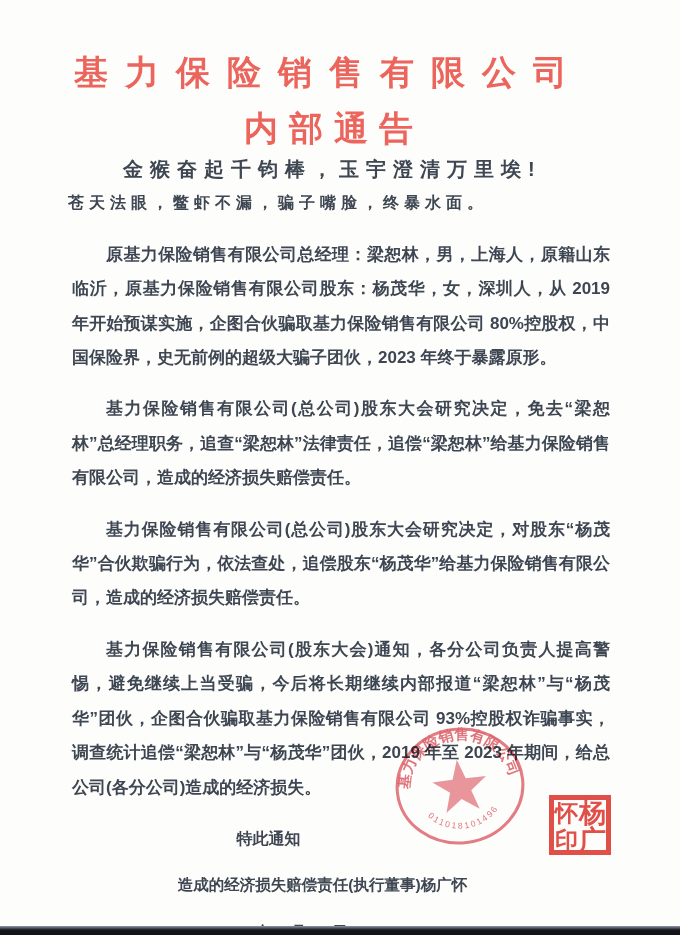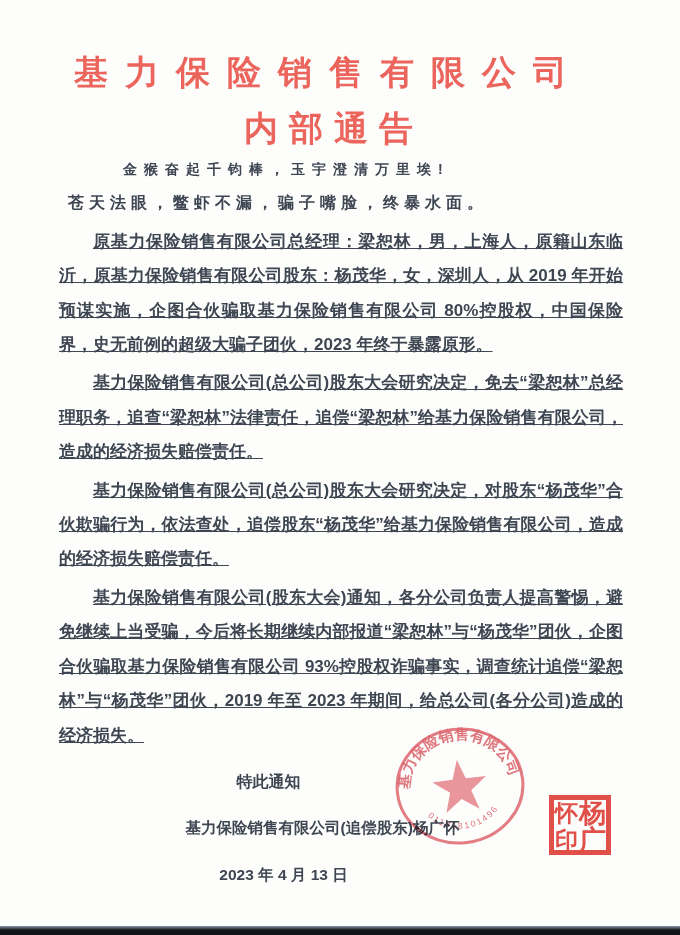--- a/index.html
+++ b/index.html
@@ -19,26 +19,25 @@
     margin:16px 0 0 0;text-align:center;
     font-size:34px;font-weight:bold;line-height:40px;
     letter-spacing:11px;transform:translateX(-6px);
     color:#ec655c;white-space:nowrap;
   }
   .body-flow{
     position:absolute;left:55px;top:152px;width:572px;
     font-size:17px;line-height:34.4px;font-weight:600;
   }
   .slogan{margin:0;font-weight:bold;white-space:nowrap;}
-  .slogan.s1{padding-left:68px;font-size:14px;letter-spacing:7px;}
+  .slogan.s1{padding-left:68px;font-size:20px;letter-spacing:7px;}
   .slogan.s2{padding-left:13px;font-size:16px;letter-spacing:5px;}
   .para{
-    margin:4px;text-align:justify;text-indent:2em;
+    margin:17px;text-align:justify;text-indent:2em;
     text-justify:inter-character;
-    text-decoration:underline;
   }
   .sig{margin:12px;text-align:center;font-size:15.5px;white-space:nowrap;}
   .sig.closing{margin-right:157px;font-size:16px;}
   .sig.s1{margin-right:55px;}
   .sig.s2{margin-right:49px;}
   .sig.date{margin-right:127px;}
   .seal-round{
     position:absolute;left:393px;top:725px;width:134px;height:122px;
     mix-blend-mode:multiply;opacity:.92;transform:rotate(-7deg);
     pointer-events:none;
@@ -68,21 +67,21 @@
   <h2 class="title2">内部通告</h2>
 
   <div class="body-flow">
     <p class="slogan s1">金猴奋起千钧棒，玉宇澄清万里埃!</p>
     <p class="slogan s2">苍天法眼，鳖虾不漏，骗子嘴脸，终暴水面。</p>
     <p class="para">原基力保险销售有限公司总经理：梁恕林，男，上海人，原籍山东临沂，原基力保险销售有限公司股东：杨茂华，女，深圳人，从 2019 年开始预谋实施，企图合伙骗取基力保险销售有限公司 80%控股权，中国保险界，史无前例的超级大骗子团伙，2023 年终于暴露原形。</p>
     <p class="para">基力保险销售有限公司(总公司)股东大会研究决定，免去“梁恕林”总经理职务，追查“梁恕林”法律责任，追偿“梁恕林”给基力保险销售有限公司，造成的经济损失赔偿责任。</p>
     <p class="para">基力保险销售有限公司(总公司)股东大会研究决定，对股东“杨茂华”合伙欺骗行为，依法查处，追偿股东“杨茂华”给基力保险销售有限公司，造成的经济损失赔偿责任。</p>
     <p class="para">基力保险销售有限公司(股东大会)通知，各分公司负责人提高警惕，避免继续上当受骗，今后将长期继续内部报道“梁恕林”与“杨茂华”团伙，企图合伙骗取基力保险销售有限公司 93%控股权诈骗事实，调查统计追偿“梁恕林”与“杨茂华”团伙，2019 年至 2023 年期间，给总公司(各分公司)造成的经济损失。</p>
     <p class="sig closing">特此通知</p>
-    <p class="sig s2">基力保险销售有限公司(追偿股东)杨广怀</p>
+    <p class="sig s2">造成的经济损失赔偿责任(执行董事)杨广怀</p>
     <p class="sig date">2023 年 4 月 13 日</p>
   </div>
 
   <div class="seal-round">
     <svg width="134" height="122" viewBox="0 0 132 120">
       <ellipse cx="66" cy="60" rx="62" ry="56" fill="none" stroke="#dc5a63" stroke-width="3" opacity="0.85"></ellipse>
       <path id="arcTop" d="M 22.7,83 A 50,46 0 1 1 109.3,83" fill="none"></path>
       <path id="arcBottom" d="M 27.9,82 A 44,40 0 0 0 104.1,82" fill="none"></path>
       <polygon points="66,34 72.5,53.1 92.6,53.3 76.5,65.4 82.5,84.7 66,73 49.5,84.7 55.5,65.4 39.4,53.3 59.5,53.1" fill="#e2707a" opacity="0.8"></polygon>
       <text font-size="14.5" font-weight="bold" fill="#dc5a63" opacity="0.9">

